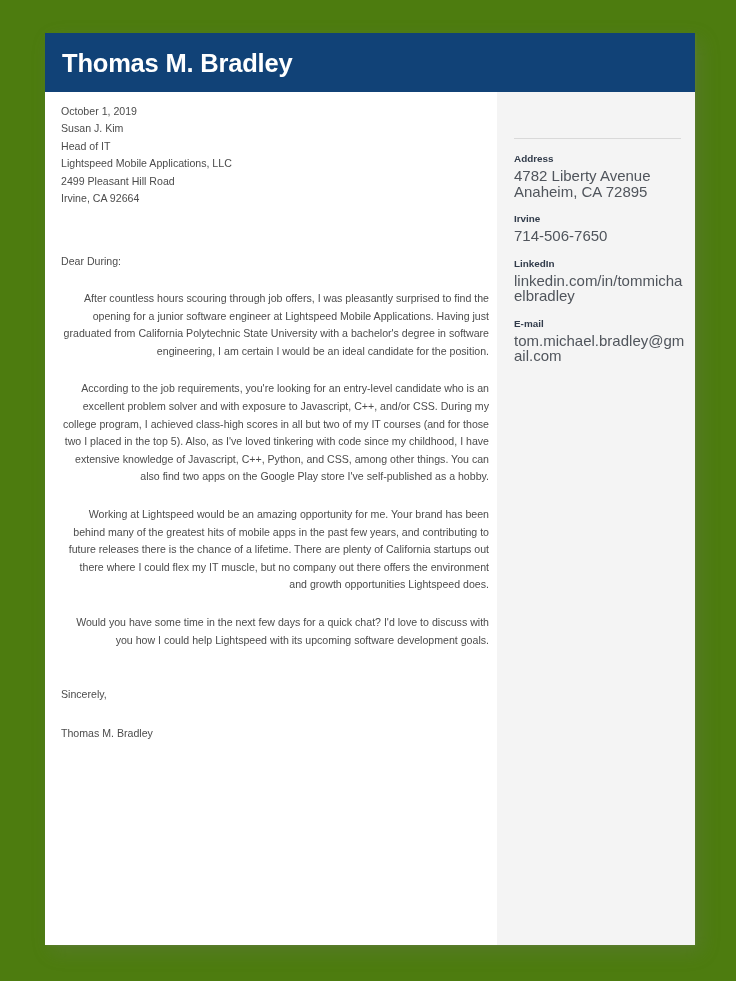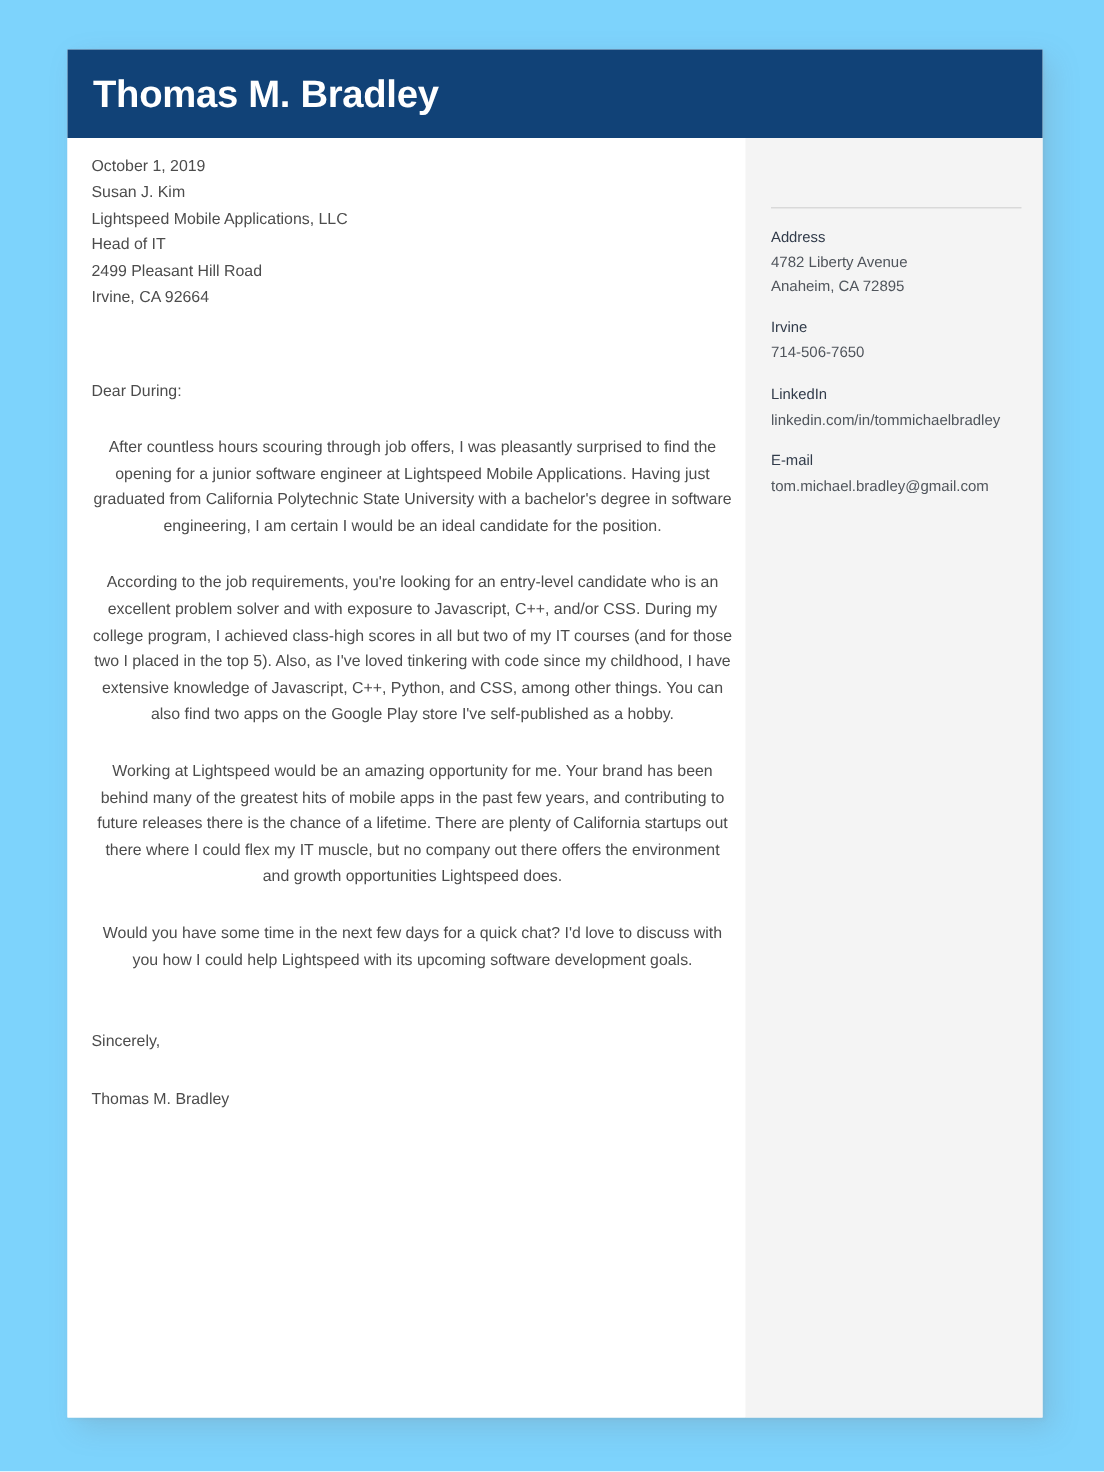--- a/index.html
+++ b/index.html
@@ -9,21 +9,21 @@
     height: 981px;
     background: #ffffff;
     font-family: "Liberation Sans", sans-serif;
     -webkit-font-smoothing: antialiased;
   }
 
   #canvas {
     position: relative;
     width: 736px;
     height: 981px;
-    background: #7dd3fc;
+    background: #4d7c0f;
     overflow: hidden;
   }
 
   
   #page {
     position: absolute;
     left: 45px;
     top: 33px;
     width: 650px;
     height: 912px;
@@ -103,21 +103,21 @@
     font-size: 10.6px;
     color: #4c4c4c;
     line-height: 17.5px;
   }
 
   .body-par {
     margin-top: 20px;
     font-size: 10.6px;
     color: #4c4c4c;
     line-height: 17.6px;
-    text-align: center;
+    text-align: right;
   }
 
   .closing {
     margin-top: 37px;
     font-size: 10.6px;
     color: #4c4c4c;
     line-height: 17.5px;
   }
   .signature {
     margin-top: 21px;
@@ -144,27 +144,27 @@
   .side-rule {
     height: 1px;
     background: #d9d9d9;
     width: 167px;
     margin-bottom: 12px;
   }
 
   .side-group { margin-bottom: 12px; }
   .side-label {
     font-size: 9.9px;
-    font-weight: normal;
+    font-weight: bold;
     color: #313b4a;
     line-height: 15px;
     margin-bottom: 2px;
   }
   .side-value {
-    font-size: 10px;
+    font-size: 15px;
     color: #50555c;
     line-height: 15.5px;
     word-break: break-word;
   }
 </style>
 </head>
 <body>
 
 <div id="canvas">
 
@@ -176,22 +176,22 @@
 
     <div id="columns">
 
       <div id="letter-col">
         <div id="letter-inner">
 
           <div class="letter-date">October 1, 2019</div>
 
           <div class="recipient-block">
             <div class="recipient-line">Susan J. Kim</div>
+            <div class="recipient-line">Head of IT</div>
             <div class="recipient-line">Lightspeed Mobile Applications, LLC</div>
-            <div class="recipient-line">Head of IT</div>
             <div class="recipient-line">2499 Pleasant Hill Road</div>
             <div class="recipient-line">Irvine, CA 92664</div>
           </div>
 
           <div class="salutation">Dear During:</div>
 
           <p class="body-par">After countless hours scouring through job offers, I was pleasantly surprised to find the opening for a junior software engineer at Lightspeed Mobile Applications. Having just graduated from California Polytechnic State University with a bachelor's degree in software engineering, I am certain I would be an ideal candidate for the position.</p>
           <p class="body-par">According to the job requirements, you're looking for an entry-level candidate who is an excellent problem solver and with exposure to Javascript, C++, and/or CSS. During my college program, I achieved class-high scores in all but two of my IT courses (and for those two I placed in the top 5). Also, as I've loved tinkering with code since my childhood, I have extensive knowledge of Javascript, C++, Python, and CSS, among other things. You can also find two apps on the Google Play store I've self-published as a hobby.</p>
           <p class="body-par">Working at Lightspeed would be an amazing opportunity for me. Your brand has been behind many of the greatest hits of mobile apps in the past few years, and contributing to future releases there is the chance of a lifetime. There are plenty of California startups out there where I could flex my IT muscle, but no company out there offers the environment and growth opportunities Lightspeed does.</p>
           <p class="body-par">Would you have some time in the next few days for a quick chat? I'd love to discuss with you how I could help Lightspeed with its upcoming software development goals.</p>

